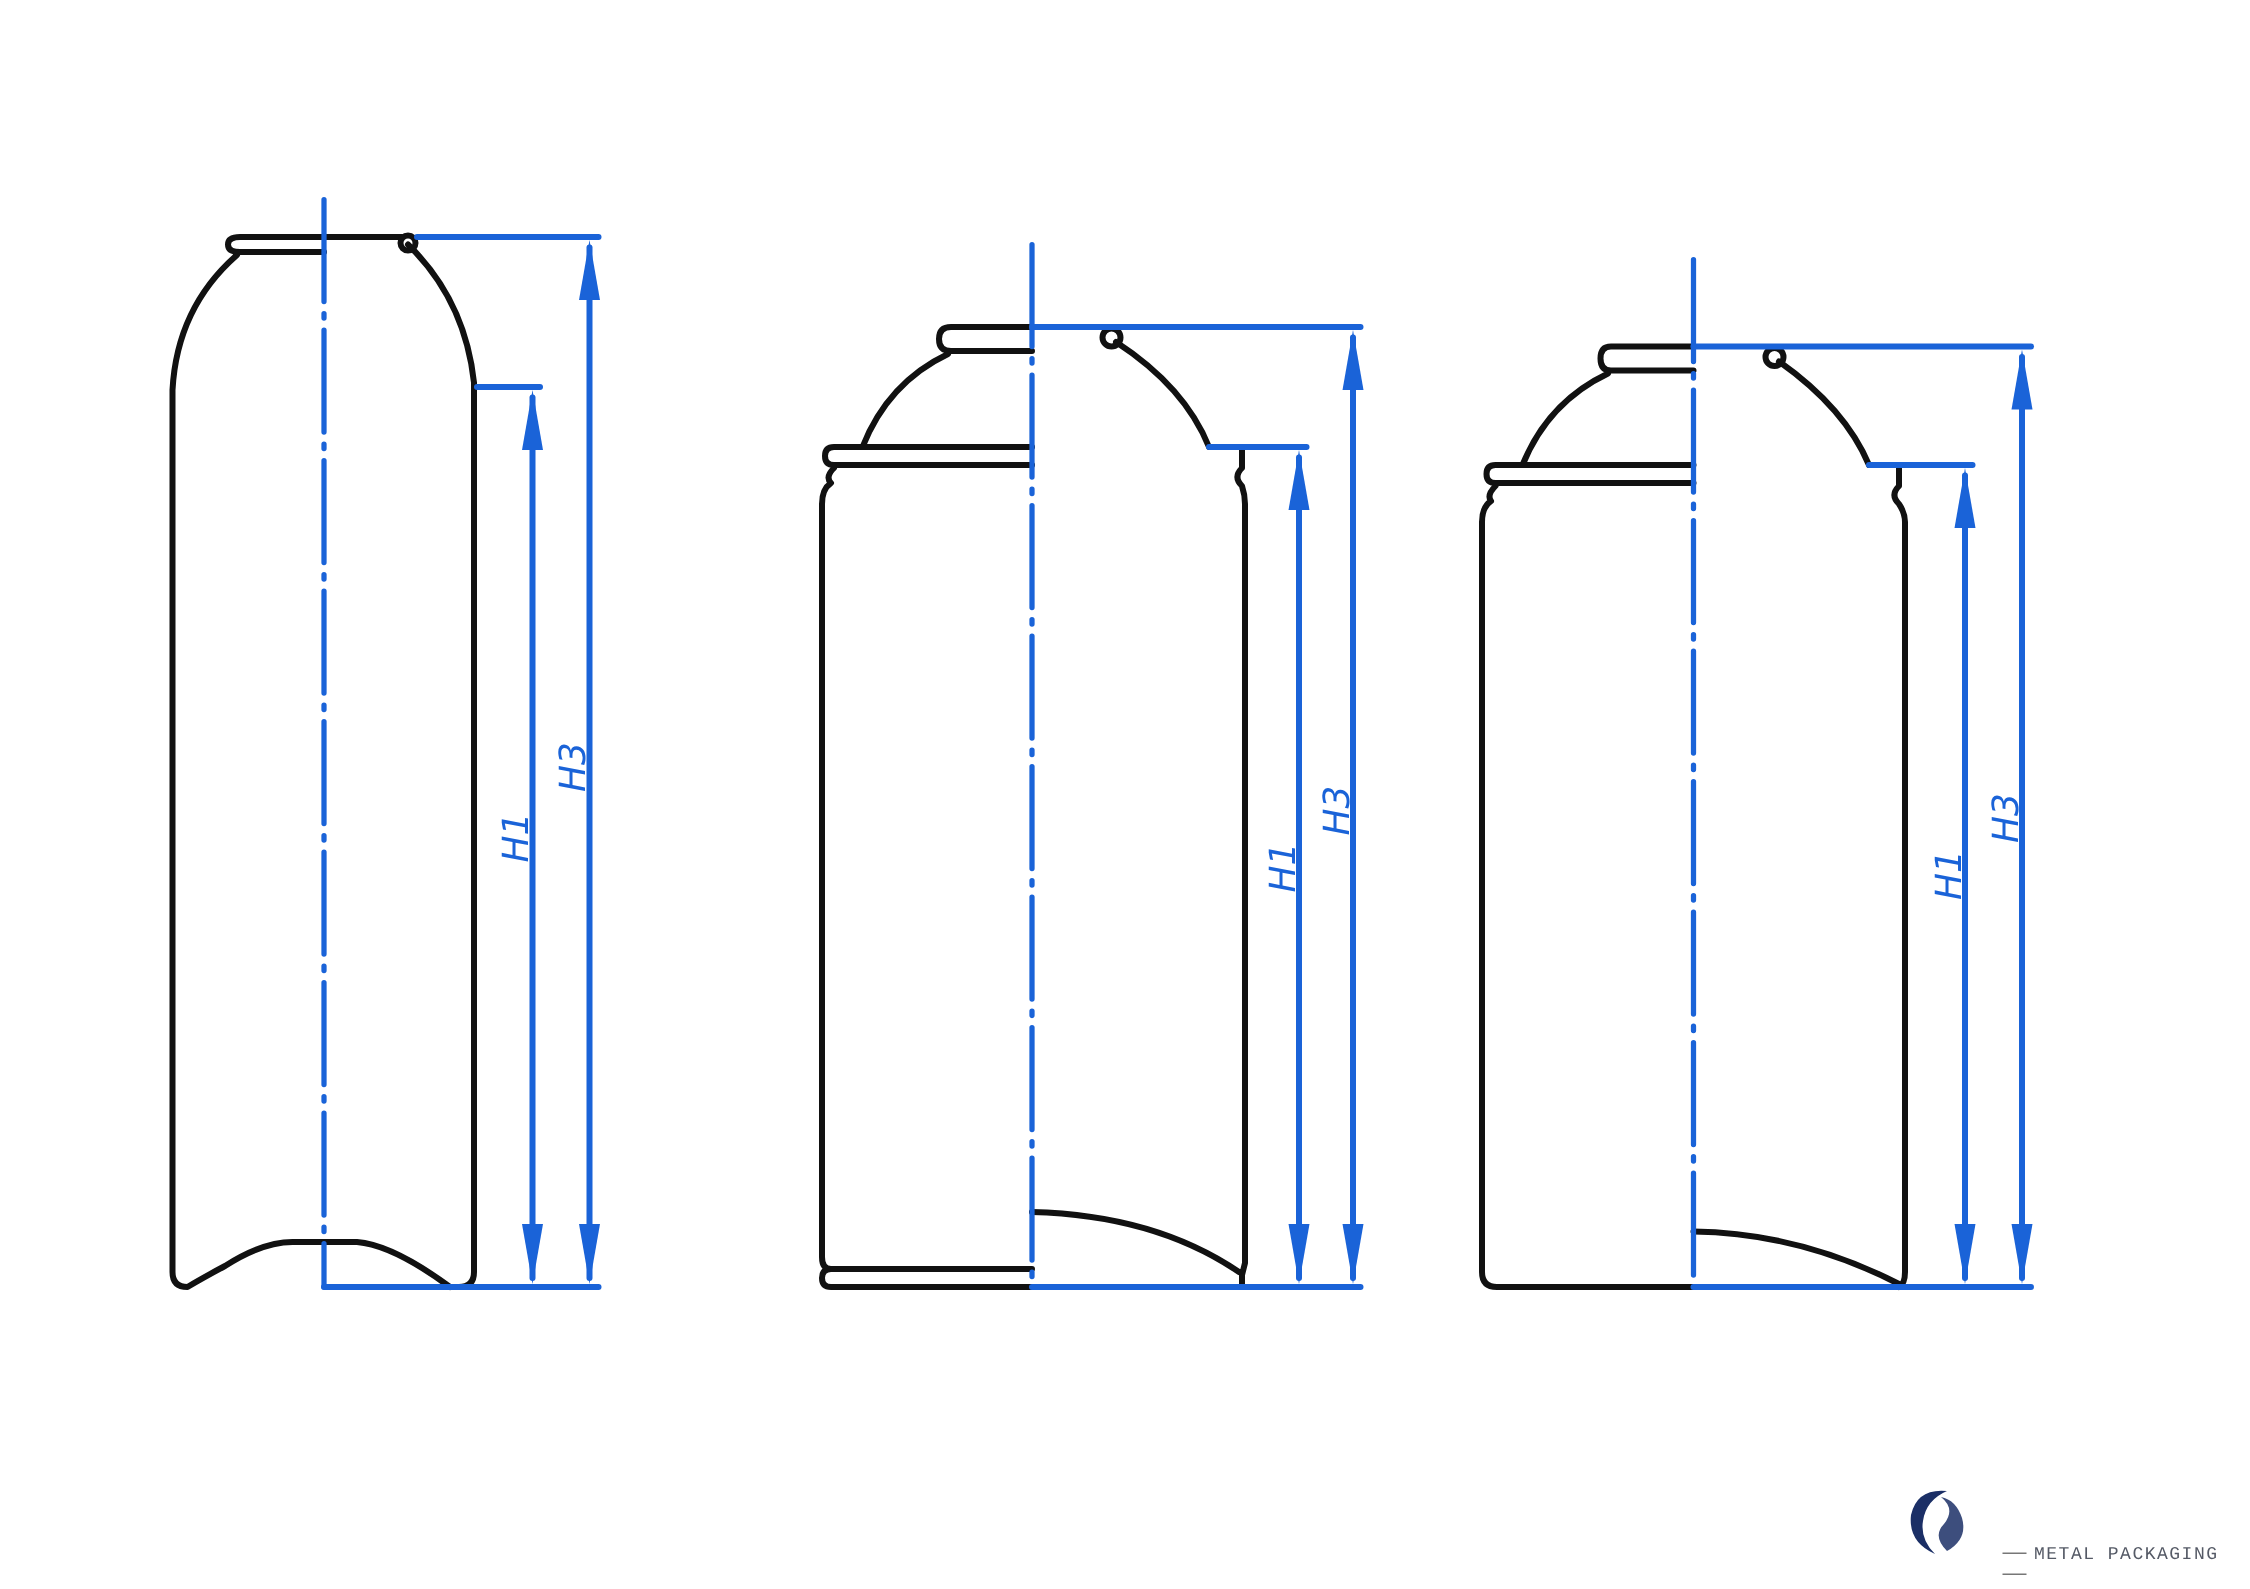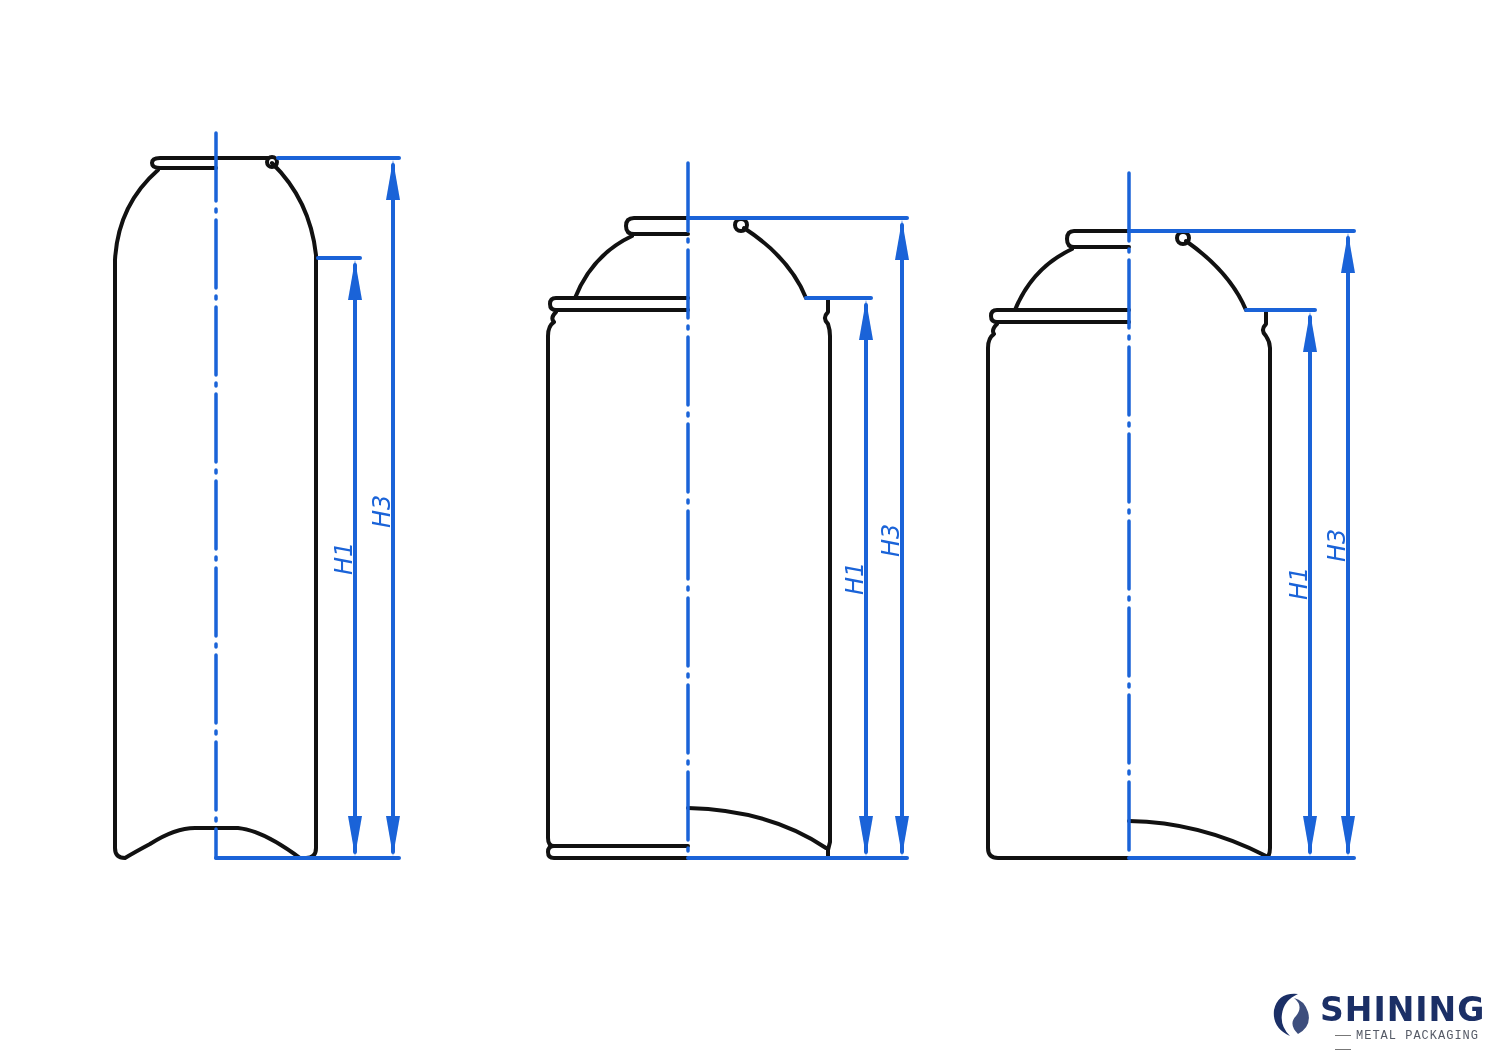--- a/index.html
+++ b/index.html
@@ -90,15 +90,14 @@
     <text class="dimlabel" transform="translate(1307,600) rotate(-90)">H1</text>
     <text class="dimlabel" transform="translate(1345,562) rotate(-90)">H3</text>
   </g>
 </svg>
 
 <div class="logo">
   <svg class="logo-mark" width="50" height="50" viewBox="0 0 50 50">
     <path d="M30 4 Q10 2 6 20 Q4 38 22 46 Q12 36 14 24 Q16 10 30 4 Z" fill="#1b2f66"></path>
     <path d="M26 8 Q36 16 28 26 Q20 34 30 44 Q44 36 40 22 Q36 10 26 8 Z" fill="#1b2f66" opacity="0.85"></path>
   </svg>
-  <span class="logo-word">SHINING</span>
   <span class="logo-sub">METAL PACKAGING</span>
 </div>
 
 </body></html>

